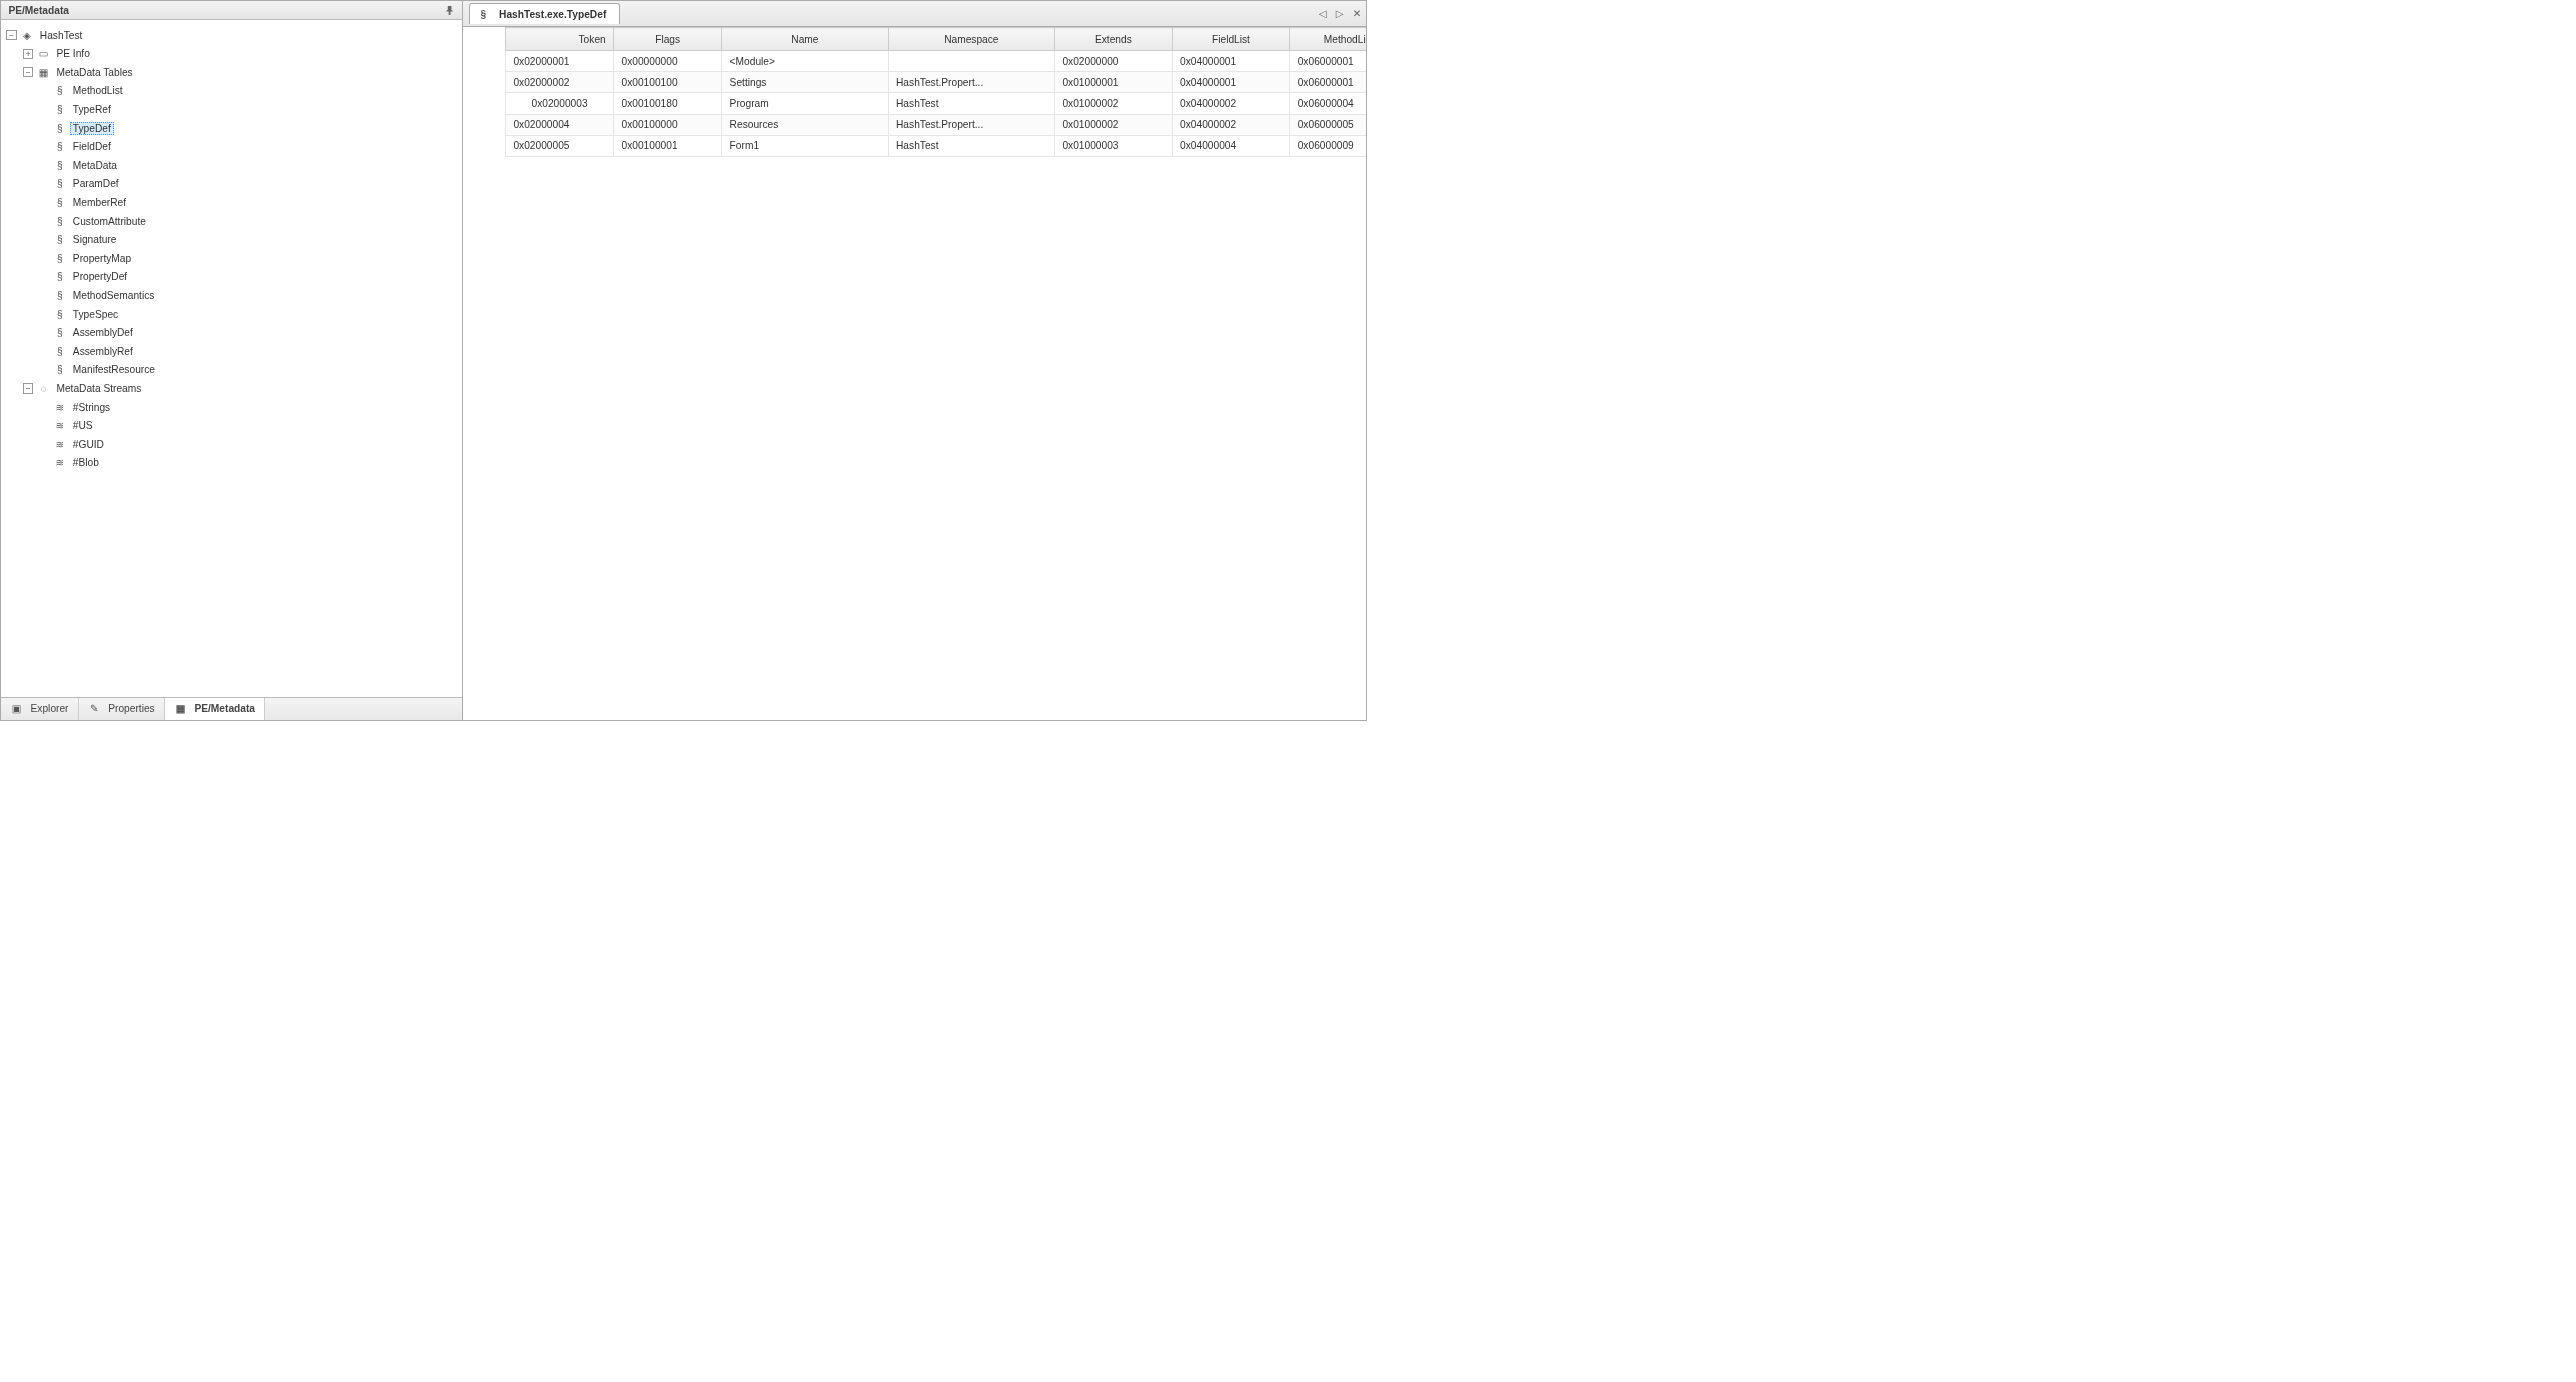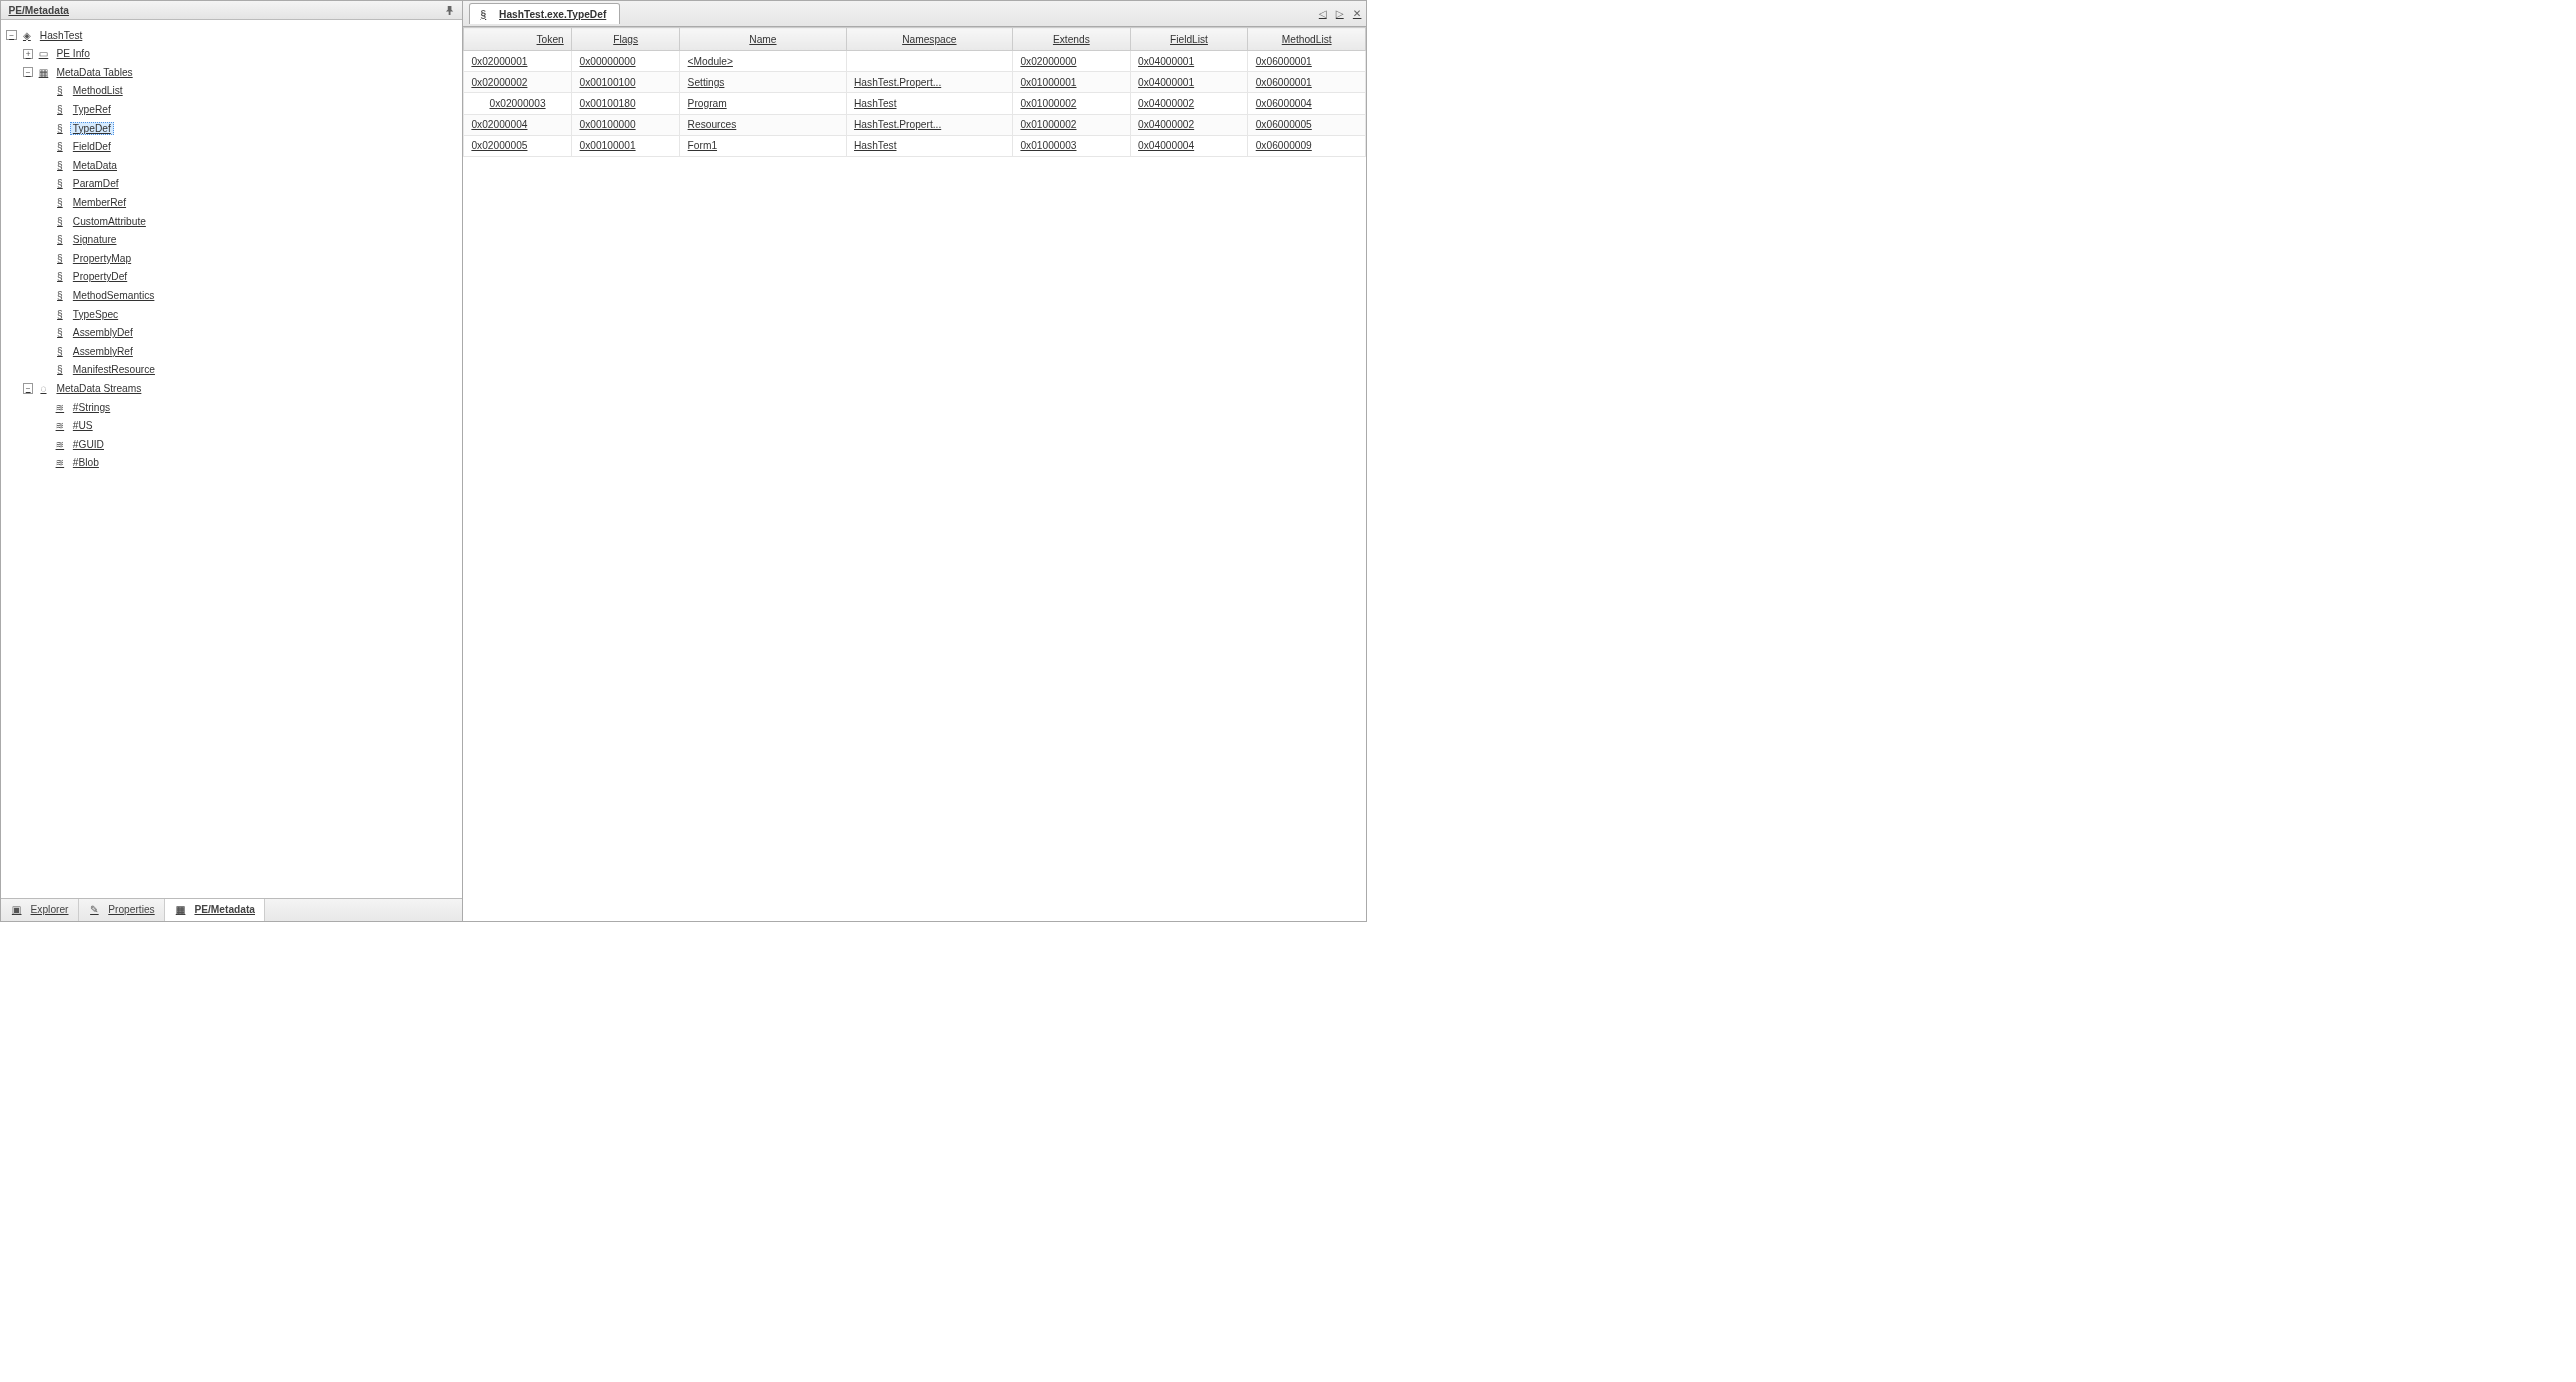--- a/index.html
+++ b/index.html
@@ -6,24 +6,23 @@
   body {
     font-family: Tahoma, Verdana, sans-serif;
     font-size: 10.2px;
     background: #fff;
     color: #333;
     user-select: none;
   }
   .app {
     display: flex;
     width: 1367px;
-    height: 922px;
+    height: 721px;
     border: 0.9px solid #aaa;
     background: #be185d;
-    text-decoration: underline;
   }
 
   
   .sidebar {
     width: 462px;
     display: flex;
     flex-direction: column;
     border-right: 0.9px solid #aaa;
     background: #fff;
   }
@@ -110,21 +109,21 @@
     font-weight:bold;
     color:#333;
   }
   .doc-tabbar .spacer { flex:1; }
   .doc-ctrl { padding:0 4.6px; color:#666; cursor:pointer; font-size:10.2px; }
 
   .grid {
     flex:1; overflow:auto;
     background:#fff;
   }
-  table { width:100%; border-collapse: collapse; }
+  table { width:100%; border-collapse: collapse; margin-left: 42px; }
   thead th {
     position: sticky; top:0;
     background: linear-gradient(#f7f7f7,#e9e9e9);
     border: 0.9px solid #ccc;
     padding: 5.5px 7.4px;
     text-align:center;
     font-weight:normal;
     color:#333;
   }
   thead th:first-child { text-align:right; }

